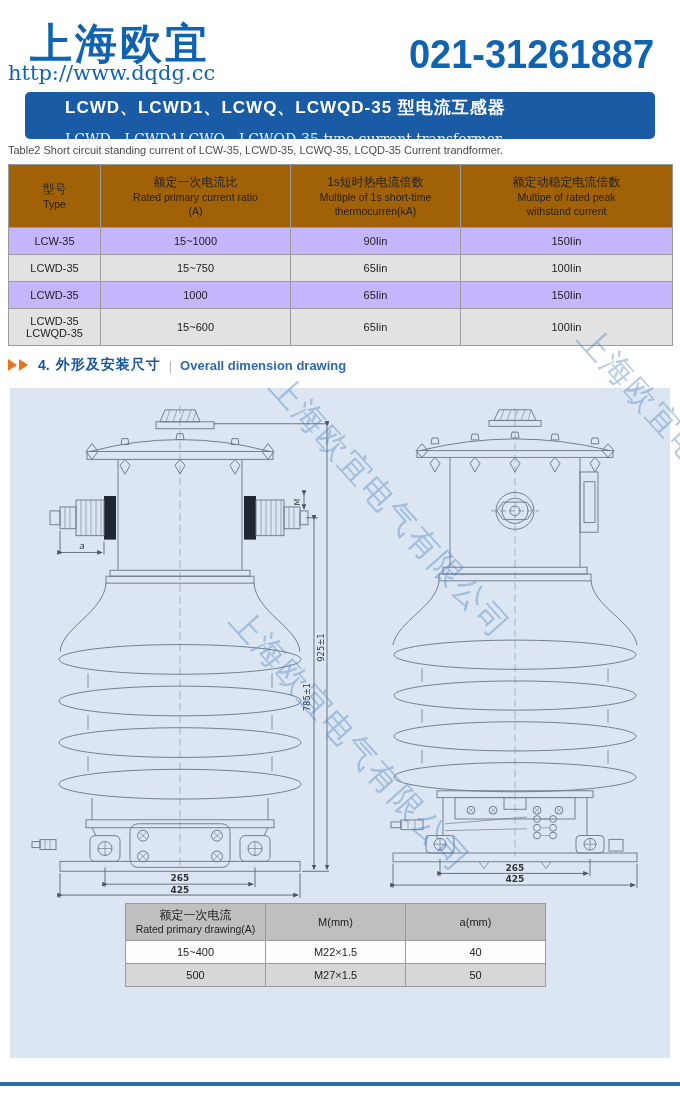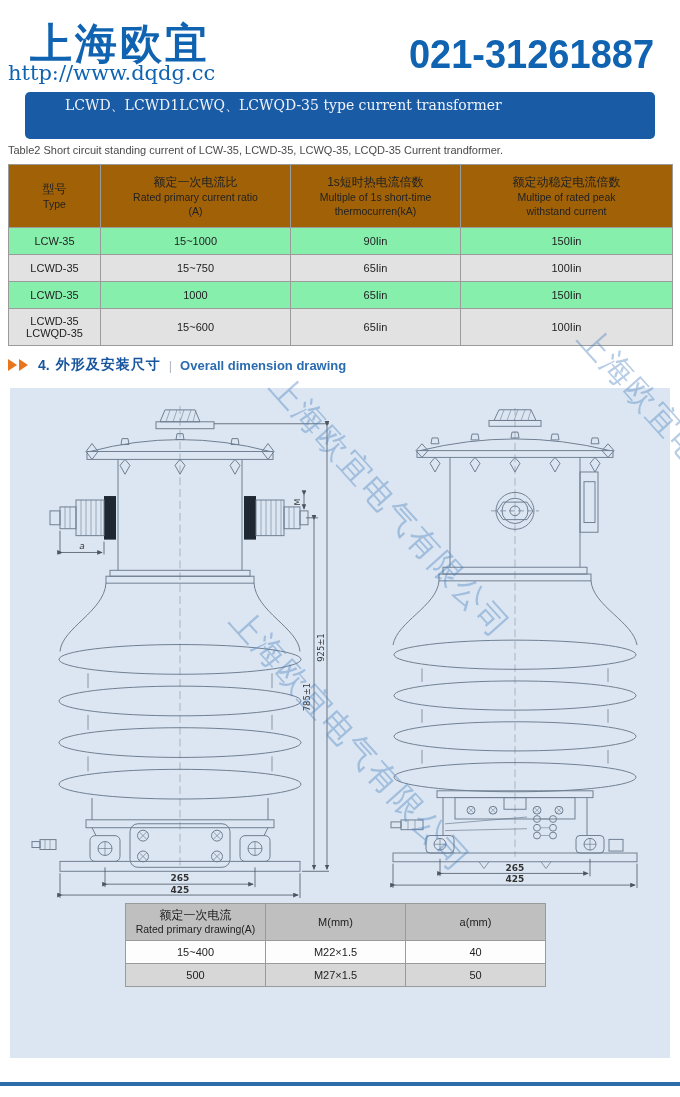--- a/index.html
+++ b/index.html
@@ -9,31 +9,31 @@
   .logo{position:absolute;left:30px;top:16px;font-size:42px;font-weight:bold;
         color:#1063b1;letter-spacing:3px;}
   .url{position:absolute;left:8px;top:61px;font-size:21px;color:#1063b1;
        font-family:"DejaVu Serif",serif;}
   .phone{position:absolute;right:26px;top:32px;font-size:40px;font-weight:bold;
          color:#1063b1;letter-spacing:0px;transform:scaleX(.95);transform-origin:right;}
   
   .banner{position:absolute;left:25px;top:92px;width:630px;height:47px;background:#1a5ba6;
           border-radius:5px;box-sizing:border-box;padding:4px 10px 0 40px;}
   .banner .t{color:#fff;font-size:17px;font-weight:bold;letter-spacing:1px;}
-  .banner .s{color:#eef3fa;font-size:14px;margin-top:1px;font-family:"DejaVu Serif",serif;}
+  .banner .s{color:#eef3fa;font-size:14px;margin-top:12px;font-family:"DejaVu Serif",serif;}
   
   .caption{position:absolute;left:8px;top:144px;font-size:11px;color:#4a4a4a;}
   
   table{border-collapse:collapse;table-layout:fixed;}
   .t2{position:absolute;left:8px;top:164px;width:664px;font-size:11px;color:#222;}
   .t2 th,.t2 td{border:1px solid #9b9b9b;text-align:center;vertical-align:middle;padding:0;}
   .t2 th{background:#a16207;font-weight:normal;height:62px;}
   .t2 th .zh{font-size:12px;line-height:16px;}
   .t2 th .en{font-size:10.5px;line-height:14px;}
-  .t2 td{height:26px;background:#86efac;}
+  .t2 td{height:26px;background:#c4b5fd;}
   .t2 tr.alt td{background:#e2e2e2;}
   .t2 tr.tall td{height:36px;}
   
   .sec{position:absolute;left:8px;top:356px;display:flex;align-items:center;}
   .arr{width:0;height:0;border-left:9px solid #e8761c;border-top:6px solid transparent;
        border-bottom:6px solid transparent;margin-right:2px;}
   .sec .num{color:#17559e;font-weight:bold;font-size:14px;margin:0 6px 0 8px;}
   .sec .zh{color:#17559e;font-weight:bold;font-size:14px;letter-spacing:1px;}
   .sec .pipe{color:#b2bac6;margin:0 8px;font-size:13px;}
   .sec .en{color:#2a6cb0;font-size:13px;font-weight:bold;}
@@ -62,20 +62,21 @@
 </head>
 <body>
 
 <div class="page">
 
   <div class="logo">上海欧宜</div>
   <div class="url">http://www.dqdg.cc</div>
   <div class="phone">021-31261887</div>
 
   <div class="banner">
+    <div class="t">LCWD、LCWD1、LCWQ、LCWQD-35  型电流互感器</div>
     <div class="s">LCWD、LCWD1LCWQ、LCWQD-35  type current transformer</div>
   </div>
 
   <div class="caption">Table2 Short circuit standing current of LCW-35, LCWD-35, LCWQ-35, LCQD-35 Current trandformer.</div>
 
   <table class="t2">
     <colgroup>
         <col style="width:92px">
         <col style="width:190px">
         <col style="width:170px">

